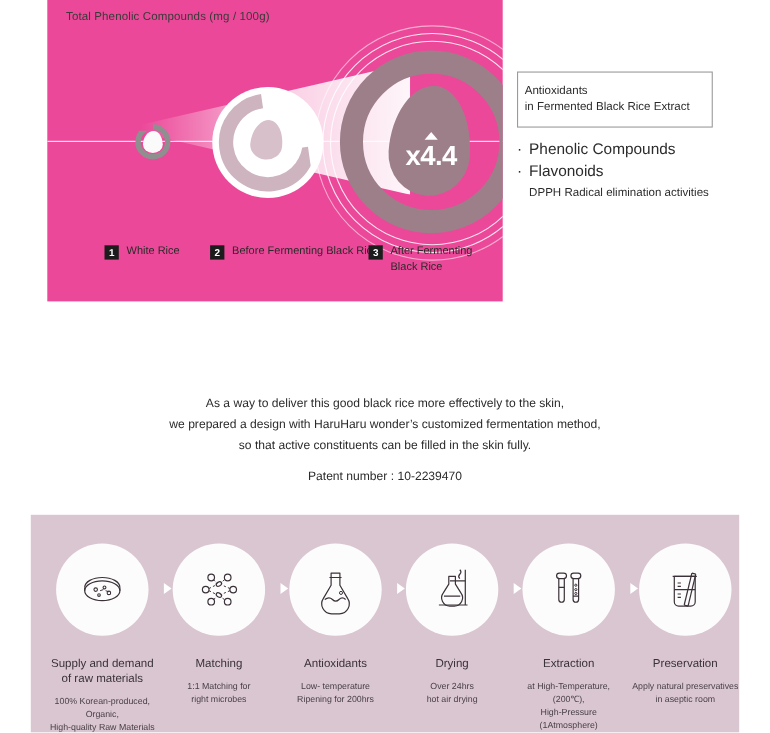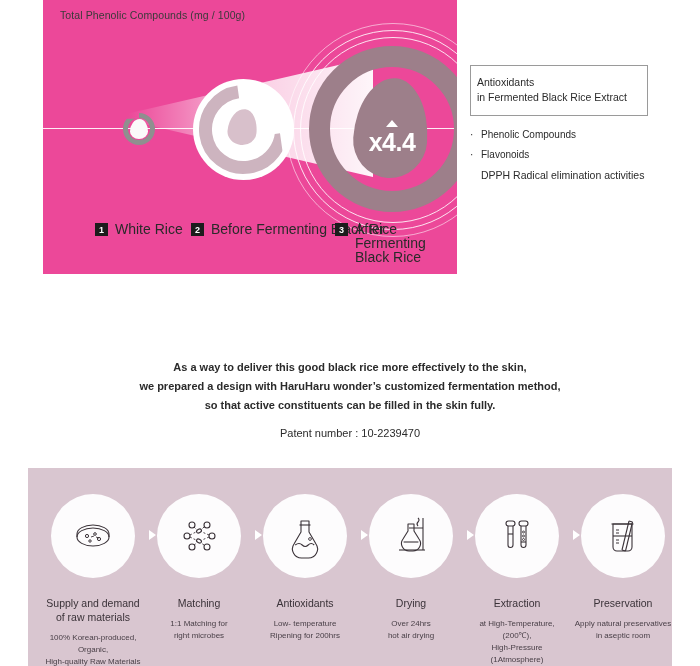--- a/index.html
+++ b/index.html
@@ -95,41 +95,41 @@
   }
 
   
   #legend{position:absolute;left:52px;top:222px;width:360px;}
   .legend-item{position:absolute;display:flex;align-items:flex-start;gap:7px;}
   .legend-badge{
     width:13px;height:13px;background:#1c1c1c;color:#fff;
     font-size:9px;font-weight:bold;display:flex;align-items:center;justify-content:center;
     flex:0 0 auto;margin-top:1px;
   }
-  .legend-label{font-size:14px;color:#2a2a2a;line-height:14px;}
+  .legend-label{font-size:10px;color:#2a2a2a;line-height:14px;}
 
   
   #callout-box{
     position:absolute;left:470px;top:65px;width:178px;
     border:1px solid #9a9a9a;padding:9px 6px 10px;
     text-align:left;box-sizing:border-box;
   }
   #callout-box div{font-size:10.5px;color:#2b2b2b;line-height:15px;}
   #callout-list{position:absolute;left:470px;top:125px;width:210px;}
-  .callout-bullet{font-size:10px;color:#2b2b2b;line-height:20px;white-space:nowrap;}
+  .callout-bullet{font-size:14px;color:#2b2b2b;line-height:20px;white-space:nowrap;}
   .callout-bullet .dot{display:inline-block;width:11px;}
   #callout-sub{
     font-size:10.5px;color:#2b2b2b;line-height:20px;padding-left:11px;white-space:nowrap;
   }
 
   
   #intro{
     position:absolute;left:0;top:358px;width:700px;text-align:center;
   }
-  #intro p{margin:0;font-size:11px;color:#2b2b2b;line-height:19px;font-weight:bold;}
+  #intro p{margin:0;font-size:11px;color:#2b2b2b;line-height:19px;}
   #patent{
     position:absolute;left:0;top:427px;width:700px;text-align:center;
     font-size:11px;color:#2b2b2b;
   }
 
   
   #process-band{
     position:absolute;left:28px;top:468px;width:644px;height:198px;
     background:#d9c6d0;
   }

